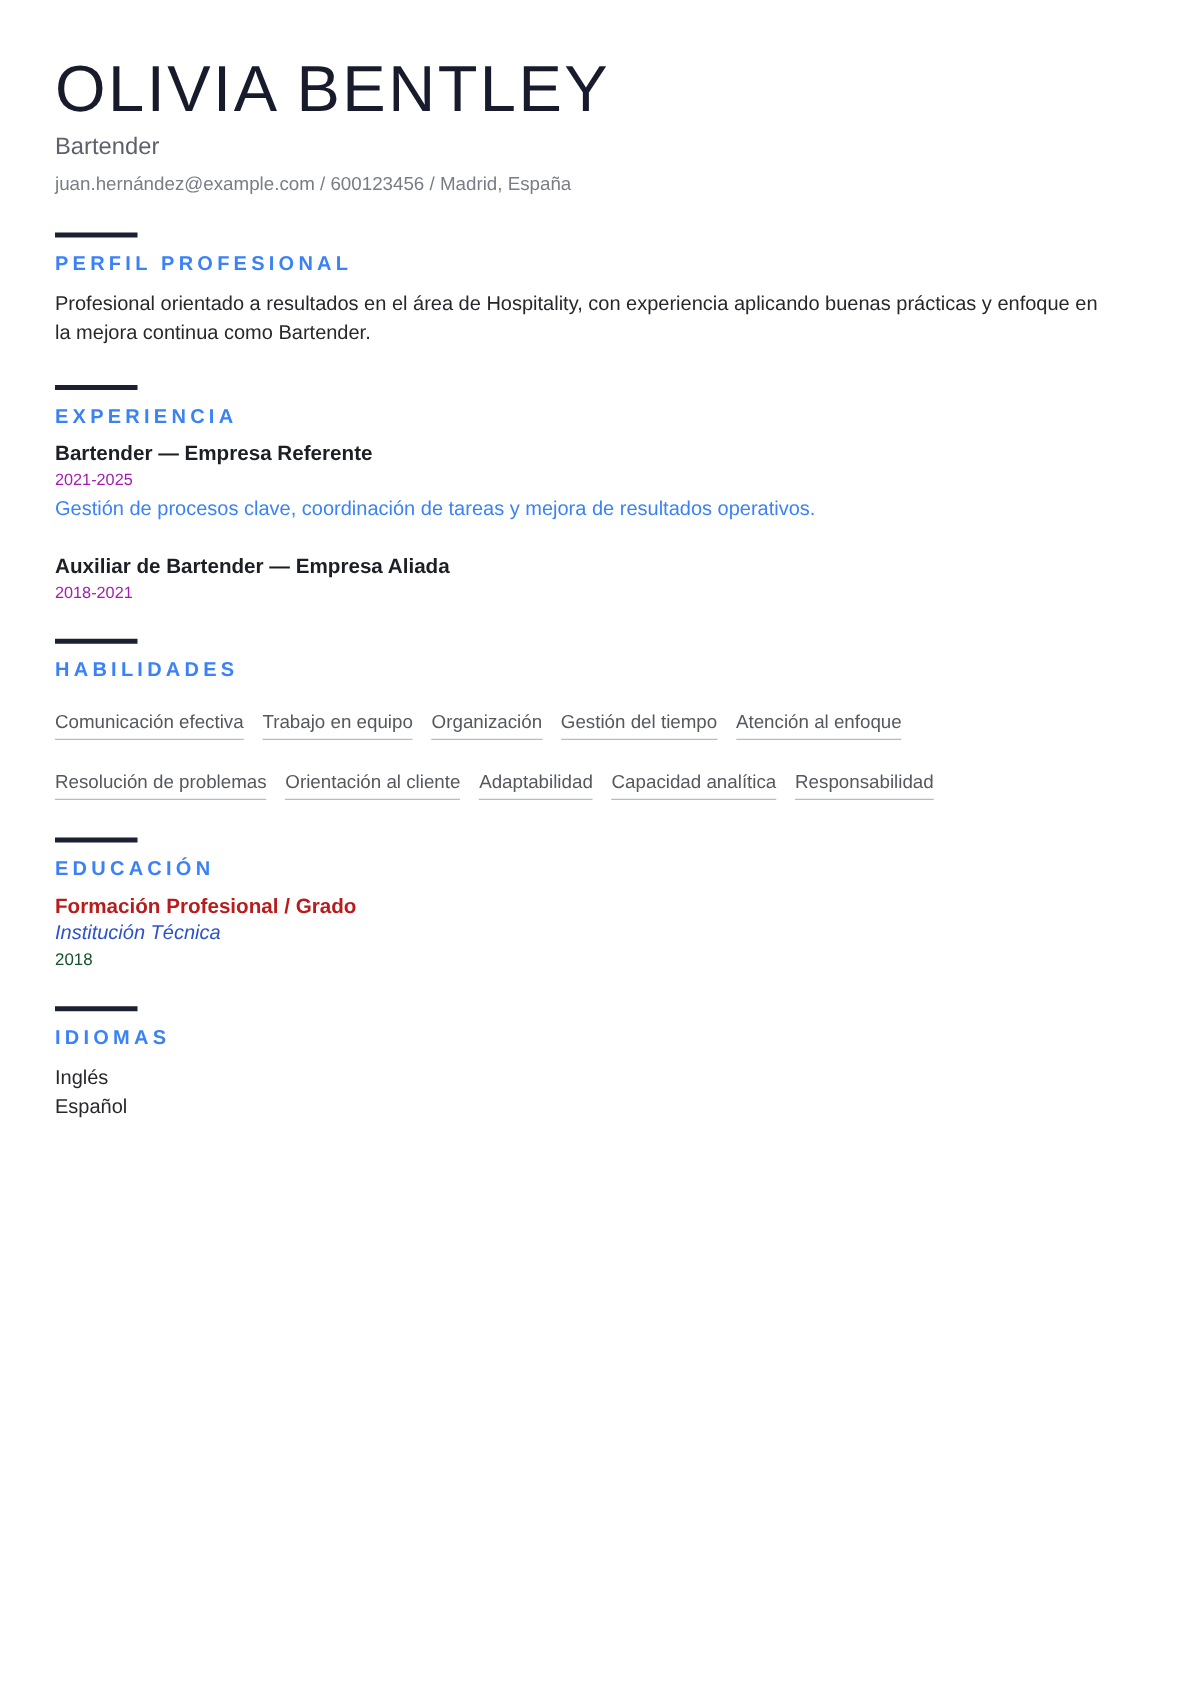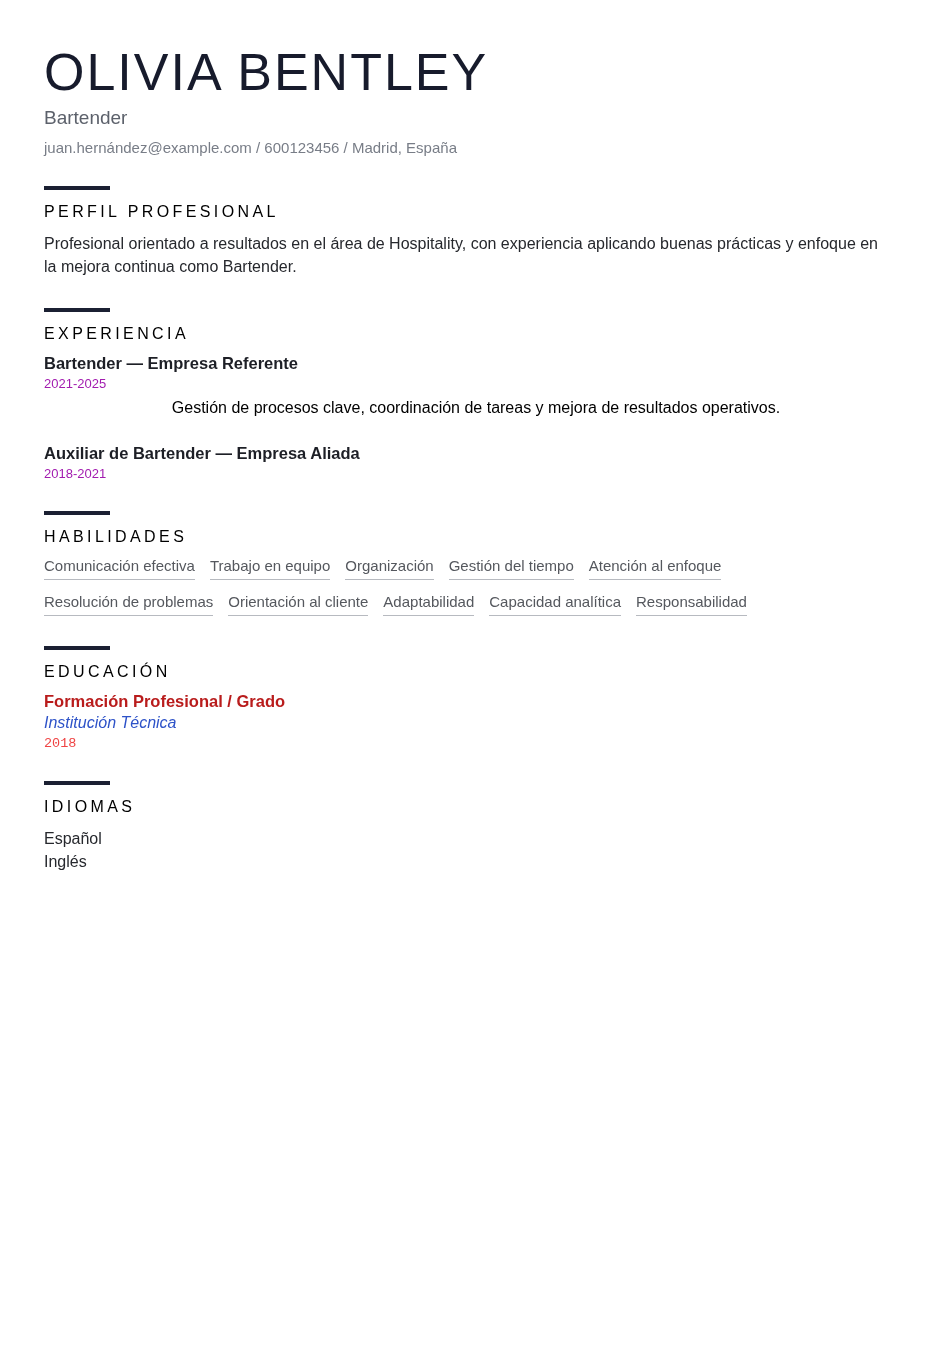--- a/index.html
+++ b/index.html
@@ -42,23 +42,23 @@
   .section { margin-top: 30px; }
   .section-rule {
     width: 66px;
     height: 4px;
     background: #1b2032;
     border: none;
     margin: 0 0 13px 0;
   }
   .section-title {
     font-size: 16px;
-    font-weight: 400;
+    font-weight: 700;
     letter-spacing: 3.4px;
-    color: #000000;
+    color: #3b82f6;
     margin: 0 0 11px 0;
   }
   .body-text {
     font-size: 16px;
     line-height: 23px;
     color: #26282d;
     margin: 0;
     max-width: 850px;
   }
 
@@ -71,62 +71,61 @@
     color: #1d1f26;
     margin: 0 0 3px 0;
   }
   .job-dates {
     font-size: 13px;
     color: #a21caf;
     margin: 0 0 6px 0;
   }
   .job-desc {
     font-size: 16px;
-    color: #000000;
+    color: #3b82f6;
     margin: 0;
     line-height: 22px;
-    text-align: center;
   }
 
   
   .skills-wrap {
     display: flex;
     flex-wrap: wrap;
     column-gap: 15px;
     row-gap: 13px;
     max-width: 850px;
   }
   .skill-chip {
     font-size: 15px;
     color: #55585e;
     padding-bottom: 5px;
     border-bottom: 1px solid #b7bac0;
     white-space: nowrap;
+    margin-top: 12px;
   }
 
   
   .edu-degree {
     font-size: 16.5px;
     font-weight: 700;
     color: #b91c1c;
     margin: 2px 0 3px 0;
   }
   .edu-institution {
     font-size: 16px;
     color: #2d52c8;
     text-decoration: none;
     display: inline-block;
     margin: 0 0 4px 0;
     font-style: italic;
   }
   .edu-year {
     font-size: 13.5px;
-    color: #ef4444;
+    color: #14532d;
     margin: 0 0 14px 0;
-    font-family: Liberation Mono, monospace;
   }
 
   
   .lang-item {
     font-size: 16px;
     color: #26282d;
     line-height: 23px;
     margin: 0;
   }
 </style>
@@ -184,15 +183,15 @@
   <div>
     <h3 class="edu-degree">Formación Profesional / Grado</h3>
     <a class="edu-institution" href="#">Institución Técnica</a>
     <p class="edu-year">2018</p>
   </div>
 </section>
 
 <section class="section">
   <div class="section-rule"></div>
   <h2 class="section-title">IDIOMAS</h2>
+  <p class="lang-item">Inglés</p>
   <p class="lang-item">Español</p>
-  <p class="lang-item">Inglés</p>
 </section>
 
 </body></html>

